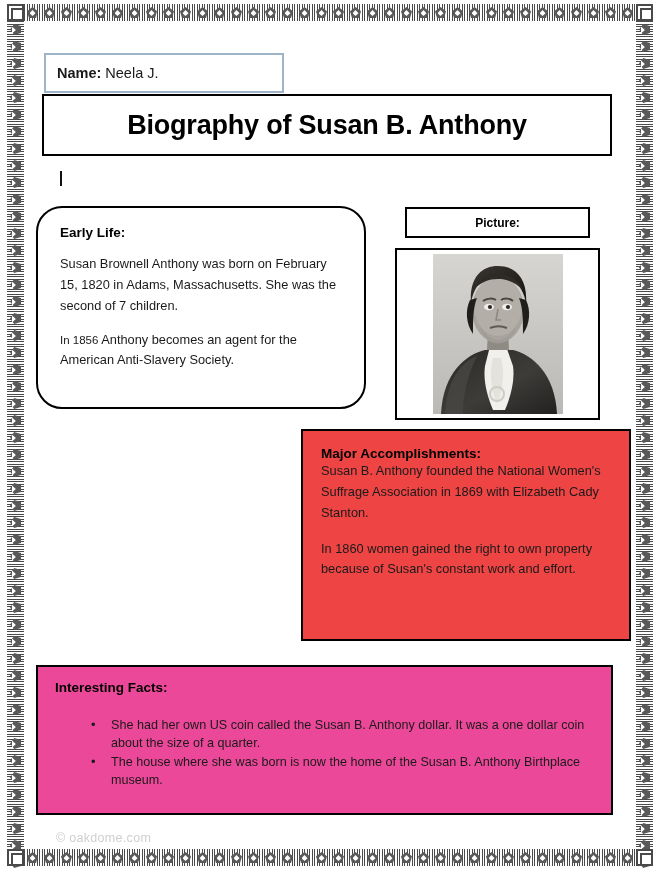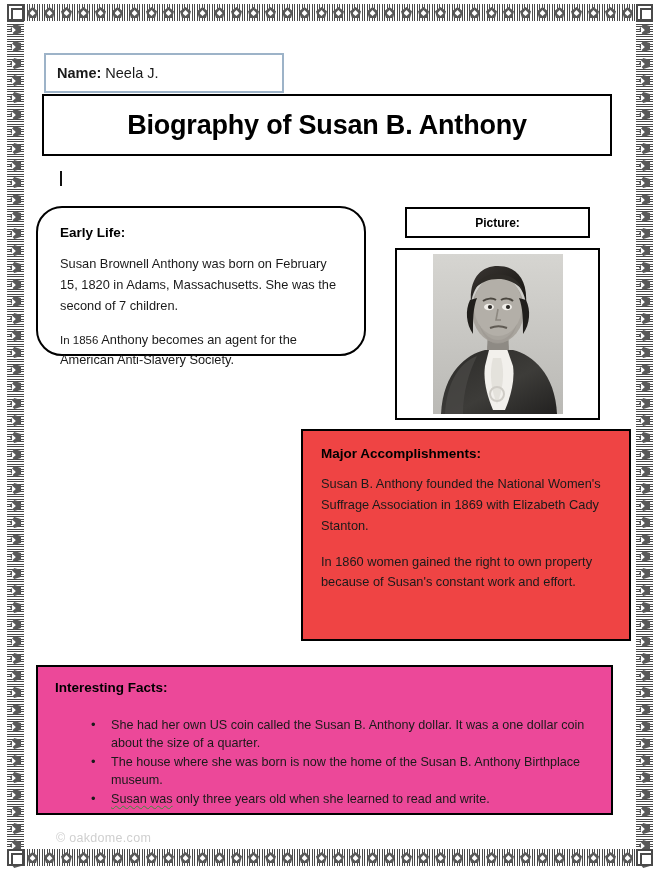--- a/index.html
+++ b/index.html
@@ -149,21 +149,21 @@
     position: absolute;
     left: 36px; top: 151px;
     width: 2px; height: 15px;
     background: #111111;
   }
 
   
   .early-box {
     position: absolute;
     left: 12px; top: 186px;
-    width: 330px; height: 150px;
+    width: 330px; height: 203px;
     border: 2.5px solid #000000;
     border-radius: 26px;
     background: #ffffff;
     padding: 17px 20px 0 22px;
   }
 
   .sec-head {
     font-size: 13.5px;
     font-weight: bold;
     color: #000000;
@@ -229,21 +229,21 @@
 
   
   .major-box {
     position: absolute;
     left: 277px; top: 409px;
     width: 330px; height: 212px;
     border: 2.5px solid #000000;
     background: #ef4444;
     padding: 15px 18px 13px 18px;
   }
-  .major-box .body-para { margin-top: 13px; }
+  .major-box .body-para { }
   .major-box .body-para.second { margin-top: 15px; }
 
   
   .facts-box {
     position: absolute;
     left: 12px; top: 645px;
     width: 577px; height: 150px;
     border: 2.5px solid #000000;
     background: #ec4899;
     padding: 13px 16px 0 17px;
@@ -563,18 +563,17 @@
     <div class="sec-head">Major Accomplishments:</div>
     <div class="body-para">Susan B. Anthony founded the National Women's Suffrage Association in 1869 with Elizabeth Cady Stanton.</div>
     <div class="body-para second">In 1860 women gained the right to own property because of Susan's constant work and effort.</div>
   </div>
 
   <div class="facts-box">
     <div class="sec-head">Interesting Facts:</div>
     <ul class="facts-list" id="facts-list">
         <li>She had her own US coin called the Susan B. Anthony dollar. It was a one dollar coin about the size of a quarter.</li>
         <li>The house where she was born is now the home of the Susan B. Anthony Birthplace museum.</li>
-        <li><span class="squiggle">Susan  was</span> only three years old when she learned to read and write.</li>
       </ul>
   </div>
 
   <div class="watermark">© oakdome.com</div>
 </div>
 
 </body></html>

